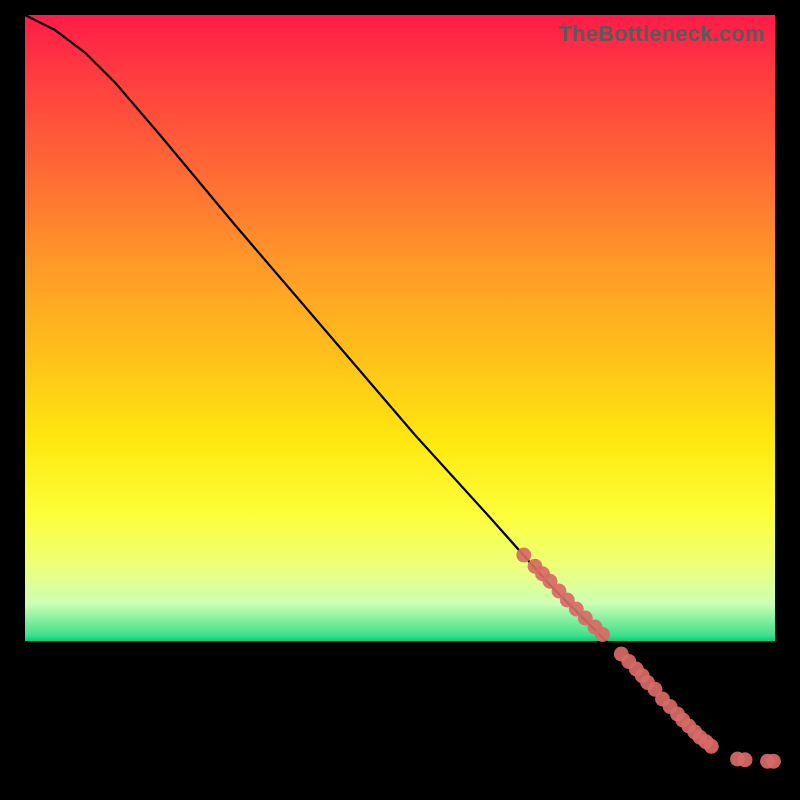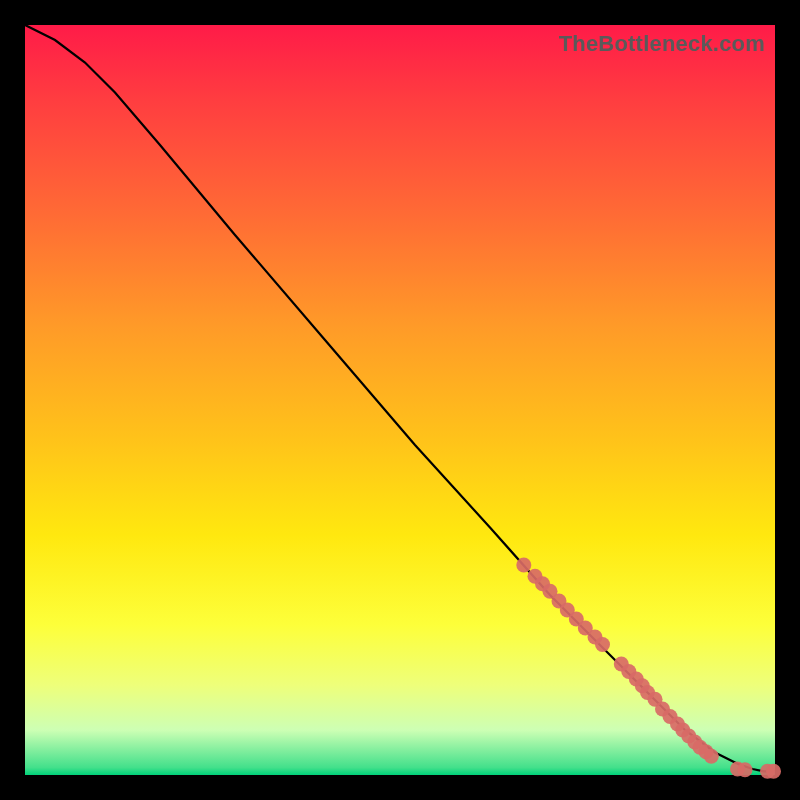--- a/index.html
+++ b/index.html
@@ -7,23 +7,23 @@
     padding: 0;
     width: 800px;
     height: 800px;
     background: #000;
     overflow: hidden;
     font-family: Arial, Helvetica, sans-serif;
   }
   .frame {
     position: absolute;
     left: 25px;
-    top: 25px;
+    top: 15px;
     width: 750px;
-    height: 750px;
+    height: 626px;
     background: linear-gradient(to bottom,
       #ff1b48 0%,
       #ff3d40 10%,
       #ff6a35 25%,
       #ff9a28 40%,
       #ffc21a 55%,
       #ffe80f 68%,
       #fdff3a 80%,
       #eeff7a 88%,
       #cdffb4 94%,

